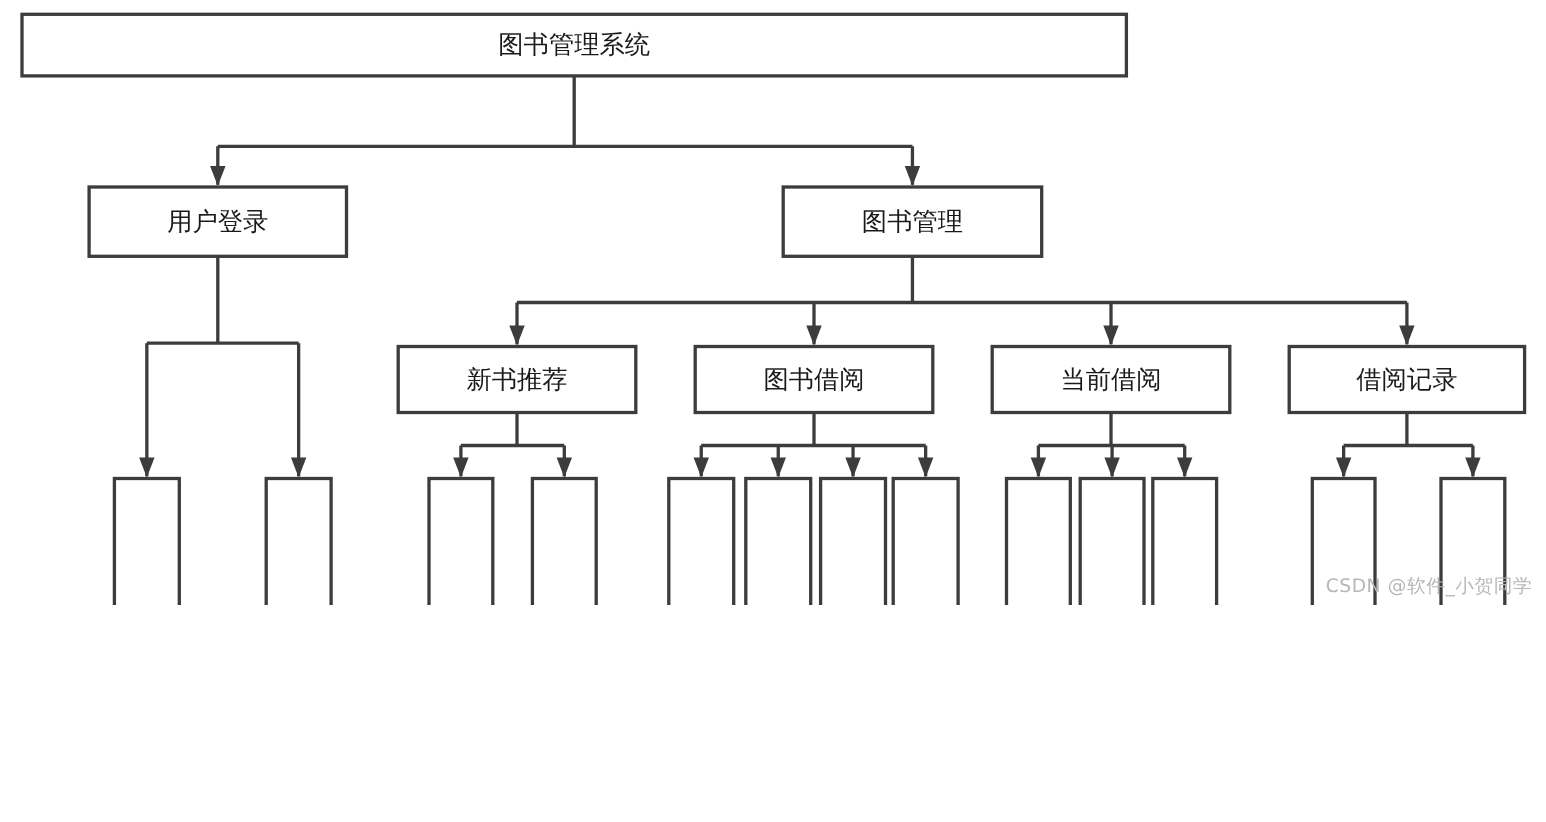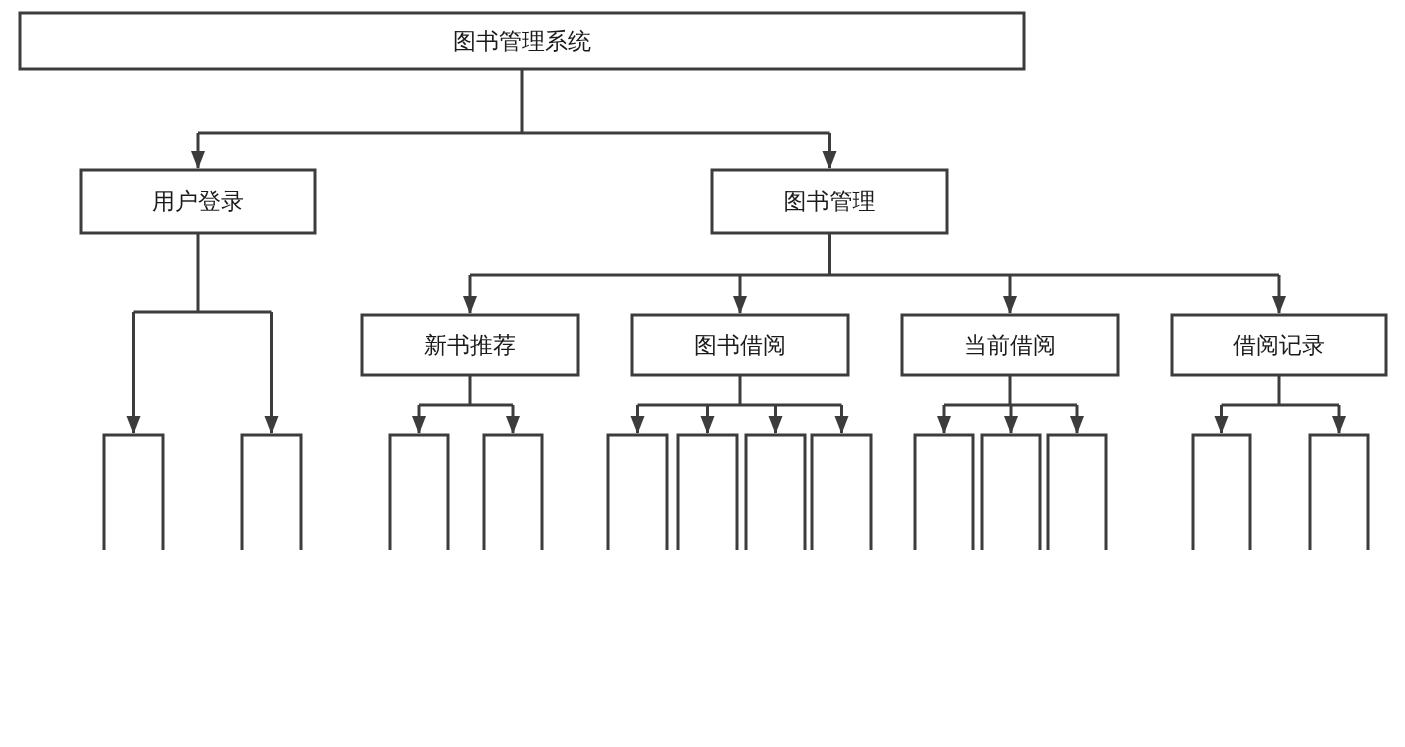--- a/index.html
+++ b/index.html
@@ -201,13 +201,14 @@
         <div class="leaf-label">确认归还（管理员）</div>
       </div>
       <div class="leaf-label-wrap" style="left: 1193px; top: 439px; width: 57px; height: 291px; align-items: center;">
         <div class="leaf-label">新增借阅记录</div>
       </div>
       <div class="leaf-label-wrap" style="left: 1310px; top: 439px; width: 58px; height: 291px; align-items: center;">
         <div class="leaf-label">查询借阅记录</div>
       </div>
     </div>
 
+  <div class="watermark">CSDN @软件_小贺同学</div>
 </div>
 
 </body></html>

